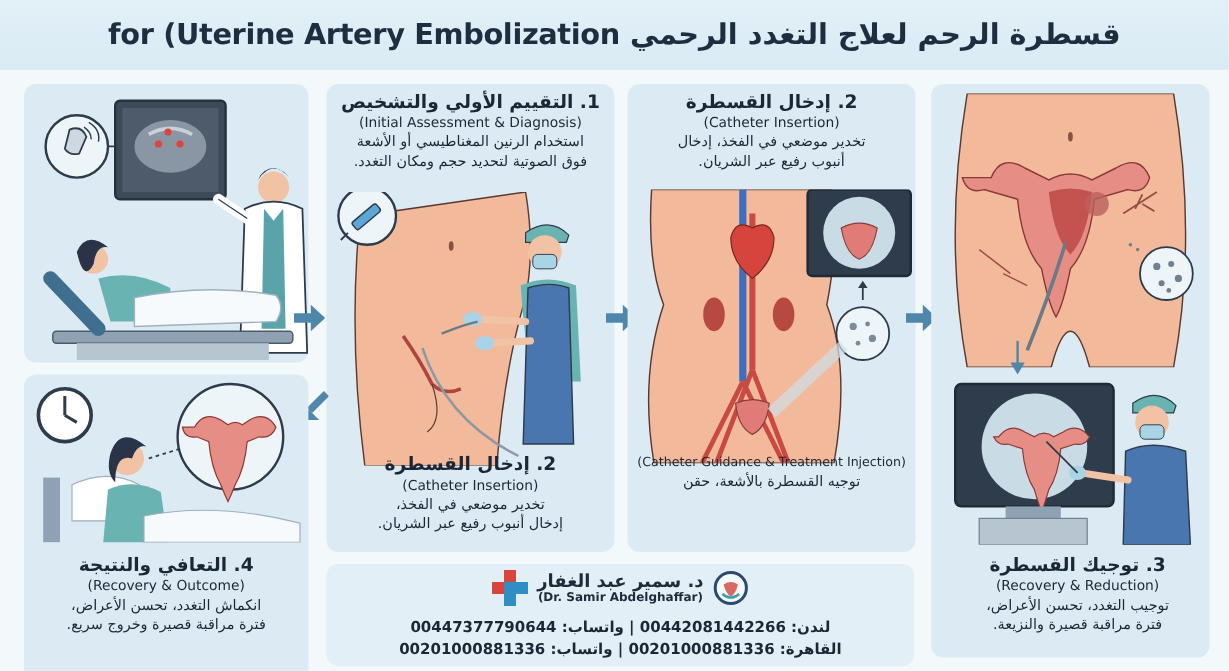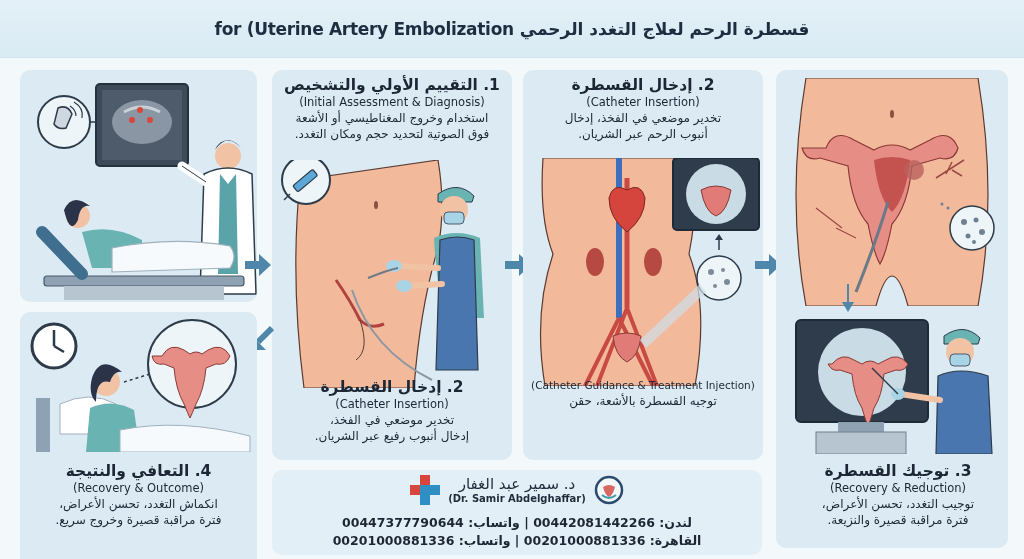--- a/index.html
+++ b/index.html
@@ -11,21 +11,21 @@
     position: relative;
   }
   .header {
     position: absolute; left: 0; top: 0; width: 1024px; height: 58px;
     background: linear-gradient(180deg, #e3f0f7 0%, #d9ebf4 100%);
     display: flex; align-items: center; justify-content: center;
     border-bottom: 1px solid #d4e4ee;
   }
   .title {
     font-family: "DejaVu Sans", sans-serif;
-    font-weight: bold; font-size: 17px; color: #1e2d40;
+    font-weight: bold; font-size: 24px; color: #1e2d40;
     direction: rtl; letter-spacing: -0.3px;
   }
   .panel {
     position: absolute; background: #dcebf3; border-radius: 10px;
     overflow: hidden;
   }
   .cap {
     position: absolute; left: 0; right: 0; text-align: center;
     direction: rtl;
   }
@@ -36,21 +36,21 @@
   .arrow { position: absolute; }
   .footer {
     position: absolute; left: 272px; top: 470px; width: 490px; height: 85px;
     background: #e3eff6; border-radius: 10px;
   }
   .doc-row {
     position: absolute; left: 0; right: 0; top: 5px; display: flex;
     justify-content: center; align-items: center; gap: 8px;
   }
   .doc-name { text-align: center; }
-  .doc-ar { font-weight: normal; font-size: 15px; direction: rtl; line-height: 18px; }
+  .doc-ar { font-weight: bold; font-size: 15px; direction: rtl; line-height: 18px; }
   .doc-en { font-weight: bold; font-size: 10px; line-height: 12px; }
   .contact {
     position: absolute; left: 0; right: 0; text-align: center; direction: rtl;
     font-weight: bold; font-size: 12.5px; line-height: 18px; color: #1c2635;
   }
 </style>
 </head>
 <body>
 
 <div class="header">
@@ -98,21 +98,21 @@
 </div>
 
 <svg class="arrow" style="left:245px; top:254px;" width="26" height="22" viewBox="0 0 26 22">
   <path d="M0 7 h14 v-7 l12 11 l-12 11 v-7 h-14z" fill="#4f87ab"></path>
 </svg>
 
 <div class="panel" style="left:272px; top:70px; width:240px; height:390px;">
   <div class="cap" style="top:6px;">
     <div class="ar-title">1. التقييم الأولي والتشخيص</div>
     <div class="en-title">(Initial Assessment &amp; Diagnosis)</div>
-    <div class="desc">استخدام وخروج المغناطيسي أو الأشعة</div>
+    <div class="desc">استخدام الرنين المغناطيسي أو الأشعة</div>
     <div class="desc">فوق الصوتية لتحديد حجم ومكان التغدد.</div>
   </div>
   <svg class="art" style="left:0; top:90px;" width="240" height="228" viewBox="0 0 240 228">
     <path d="M28 20 q-10 100 4 208 l110 0 q6 -80 24 -140 q8 -40 0 -88 z" fill="#f3b99b" stroke="#5a3a30" stroke-width="1.2"></path>
     <path d="M64 120 q14 20 24 40 q10 10 24 4" stroke="#b0433f" stroke-width="3" fill="none"></path>
     <path d="M88 160 q10 30 -4 40" stroke="#5a3a30" stroke-width="1" fill="none"></path>
     <ellipse cx="104" cy="45" rx="2" ry="4" fill="#8a5040"></ellipse>
     <g>
       <circle cx="34" cy="20" r="24" fill="#eef5f9" stroke="#2d3b4a" stroke-width="2"></circle>
       <rect x="20" y="16" width="26" height="8" rx="2" fill="#5ba8d6" stroke="#2d3b4a" stroke-width="1.2" transform="rotate(-40 34 20)"></rect>
@@ -143,21 +143,21 @@
 
 <svg class="arrow" style="left:505px; top:254px;" width="26" height="22" viewBox="0 0 26 22">
   <path d="M0 7 h14 v-7 l12 11 l-12 11 v-7 h-14z" fill="#4f87ab"></path>
 </svg>
 
 <div class="panel" style="left:523px; top:70px; width:240px; height:390px;">
   <div class="cap" style="top:6px;">
     <div class="ar-title">2. إدخال القسطرة</div>
     <div class="en-title">(Catheter Insertion)</div>
     <div class="desc">تخدير موضعي في الفخذ، إدخال</div>
-    <div class="desc">أنبوب الرحم عبر الشريان.</div>
+    <div class="desc">أنبوب رفيع عبر الشريان.</div>
   </div>
   <svg class="art" style="left:0; top:88px;" width="240" height="228" viewBox="0 0 240 228">
     <path d="M20 0 q-4 60 10 96 q-20 60 -8 132 l150 0 q14 -80 -6 -132 q10 -50 4 -96 z" fill="#f3b99b" stroke="#5a3a30" stroke-width="1.2"></path>
     <line x1="96" y1="0" x2="96" y2="160" stroke="#3e6fbf" stroke-width="6"></line>
     <line x1="104" y1="20" x2="104" y2="150" stroke="#c84a42" stroke-width="5"></line>
     <path d="M104 150 l-30 78 M104 150 l30 78 M96 160 l-34 68 M96 160 l34 68" stroke="#c84a42" stroke-width="4" fill="none"></path>
     <g>
       <path d="M86 40 q4 -16 18 -8 q14 -8 18 8 q0 20 -18 34 q-18 -14 -18 -34z" fill="#d6453d" stroke="#7a2620" stroke-width="1"></path>
     </g>
     <g>

